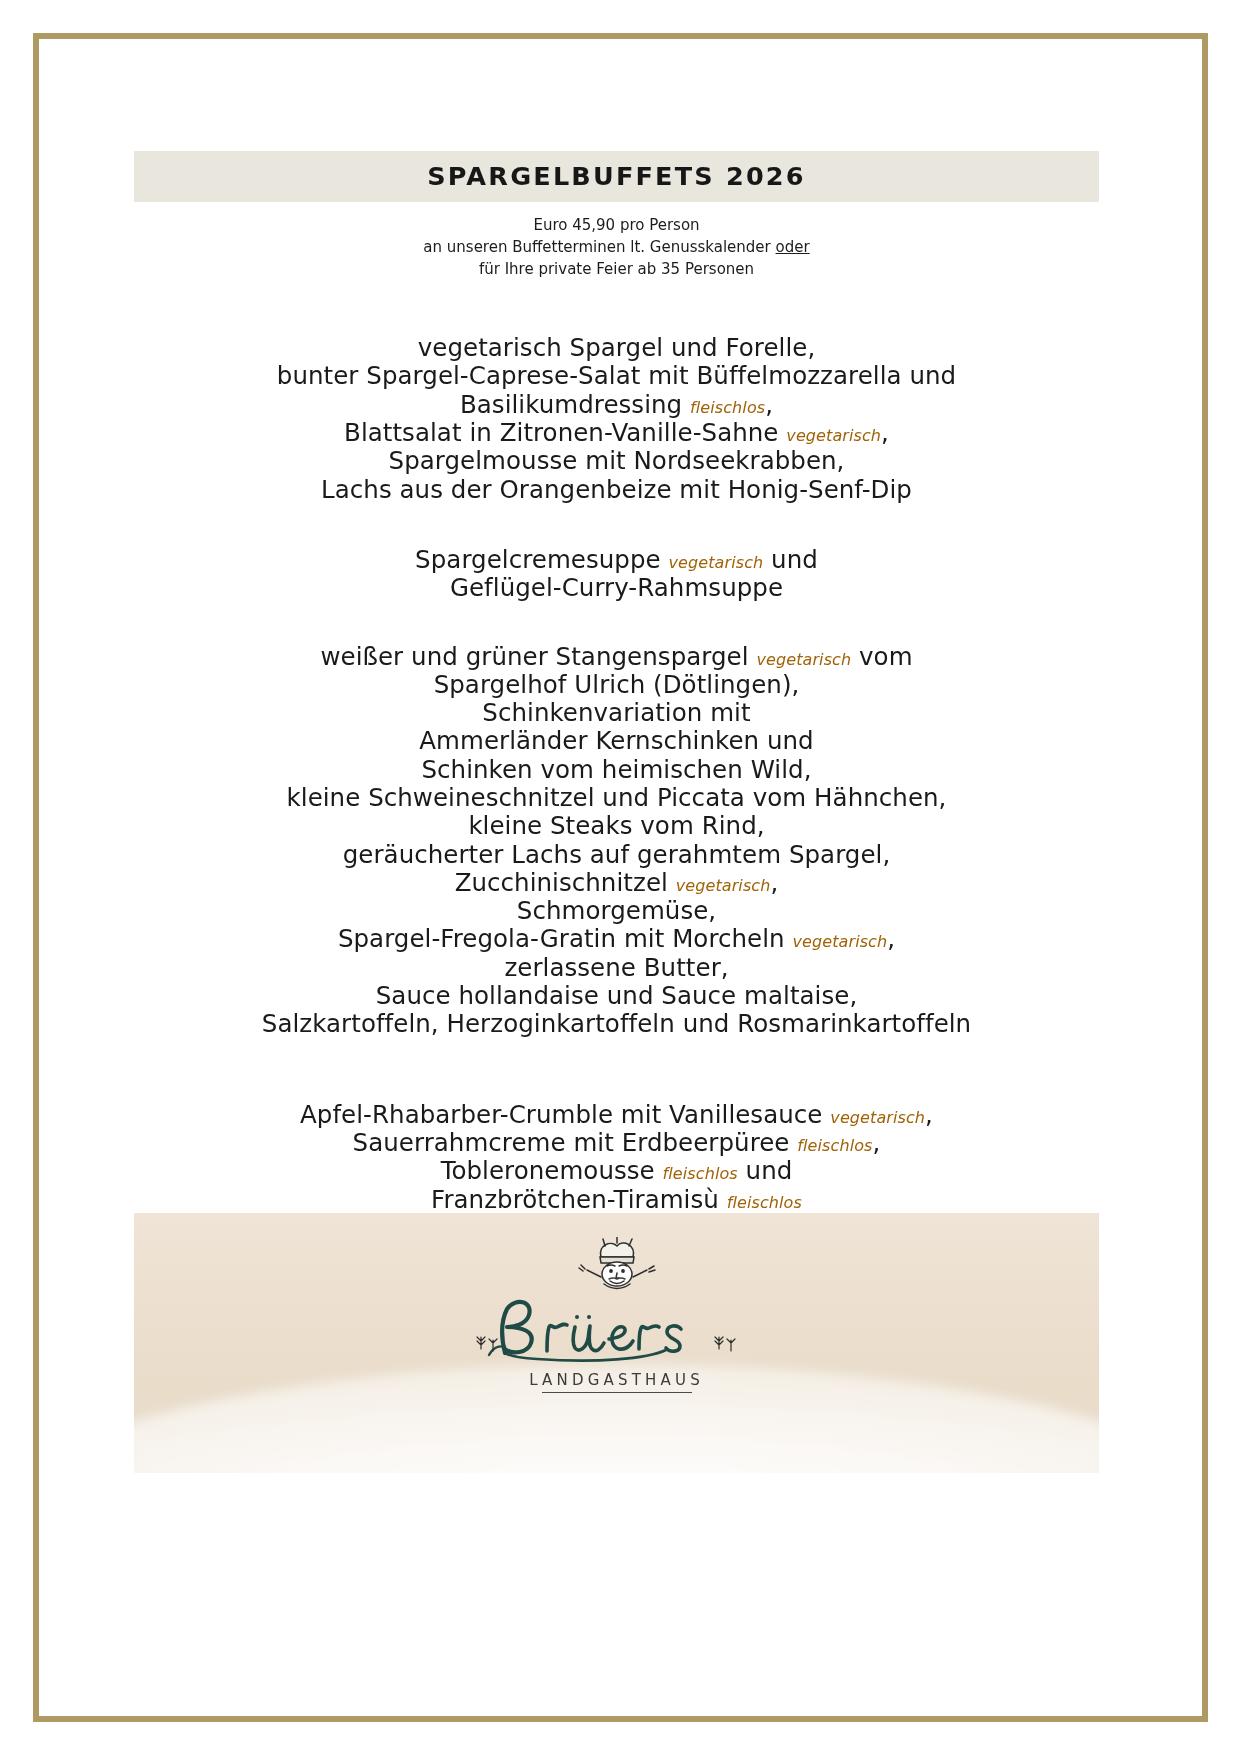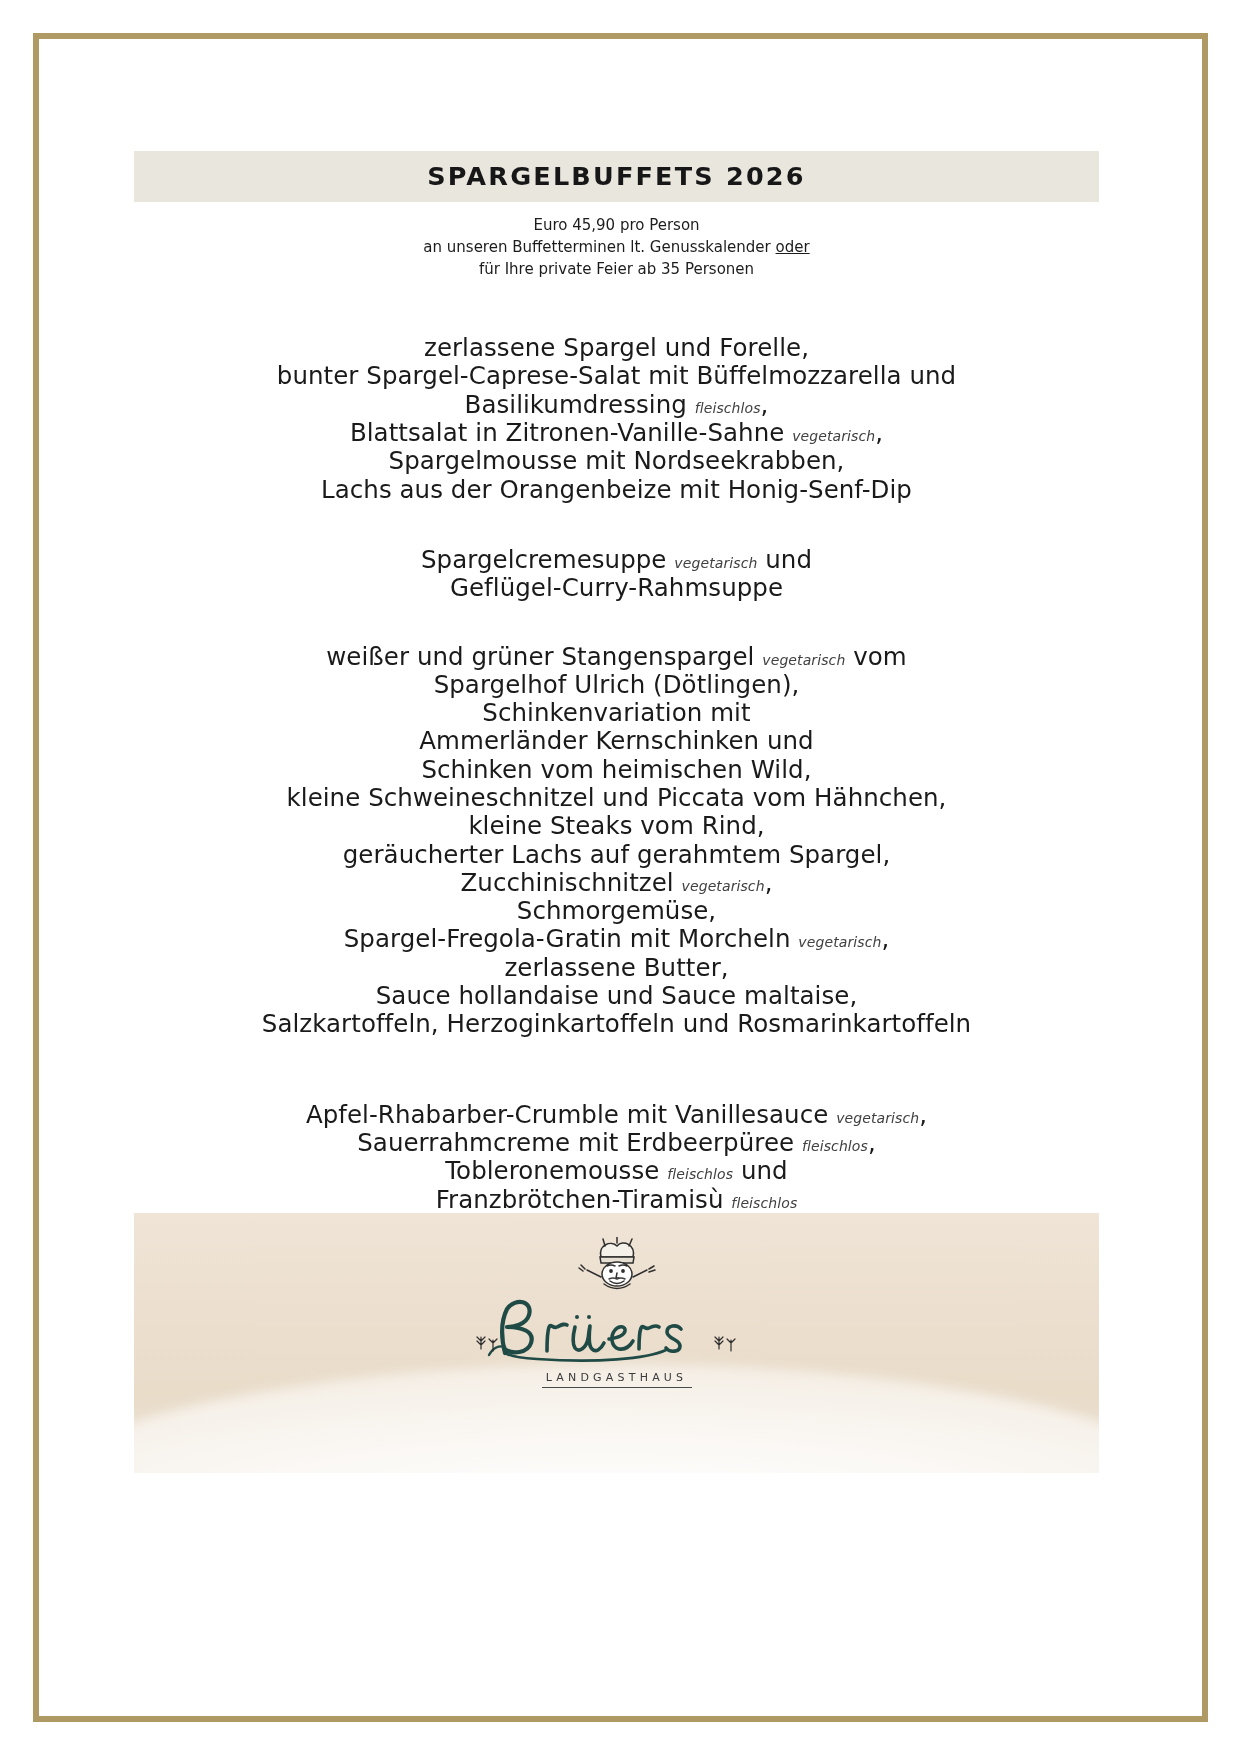--- a/index.html
+++ b/index.html
@@ -94,22 +94,22 @@
   .menu .block { margin: 0; }
   .menu .line { white-space: nowrap; }
 
   .gap-lg  { height: 42px; }
   .gap-md  { height: 40px; }
   .gap-xl  { height: 62px; }
 
   
   .tag {
     font-style: italic;
-    font-size: 14px;
-    color: #404040;
+    font-size: 16px;
+    color: #a16207;
     letter-spacing: 0.1px;
   }
 
   
   .logo-panel {
     position: absolute;
     left: 95px;
     top: 1174px;
     width: 965px;
     height: 260px;
@@ -136,21 +136,21 @@
     text-align: center;
     z-index: 3;
   }
   .logo-mark { display: block; margin: 0 auto; }
   .logo-script {
     display: block;
     margin: -6px auto 0 auto;
   }
   .logo-sub {
     margin-top: 2px;
-    font-size: 11px;
+    font-size: 15px;
     letter-spacing: 4.2px;
     color: #3b3b3b;
     font-family: "DejaVu Sans", "Liberation Sans", sans-serif;
   }
   .logo-rule {
     width: 150px;
     height: 1px;
     background: #4a4a4a;
     margin: 3px auto 0 auto;
   }
@@ -170,21 +170,21 @@
       </div>
 
       <div class="subhead">
         <div>Euro 45,90 pro Person</div>
         <div><span>an unseren Buffetterminen lt. Genusskalender </span><span class="u">oder</span></div>
         <div>für Ihre private Feier ab 35 Personen</div>
       </div>
 
       <div class="menu">
         <div class="block">
-            <div class="line"><span>zerlassene Spargel und Forelle,</span></div>
+            <div class="line"><span>vegetarisch Spargel und Forelle,</span></div>
             <div class="line"><span>bunter Spargel-Caprese-Salat mit Büffelmozzarella und</span></div>
             <div class="line"><span>Basilikumdressing </span><span class="tag">fleischlos</span><span>,</span></div>
             <div class="line"><span>Blattsalat in Zitronen-Vanille-Sahne </span><span class="tag">vegetarisch</span><span>,</span></div>
             <div class="line"><span>Spargelmousse mit Nordseekrabben,</span></div>
             <div class="line"><span>Lachs aus der Orangenbeize mit Honig-Senf-Dip</span></div>
           </div>
         <div class="gap-lg"></div>
         <div class="block">
             <div class="line"><span>Spargelcremesuppe </span><span class="tag">vegetarisch</span><span> und</span></div>
             <div class="line"><span>Geflügel-Curry-Rahmsuppe</span></div>

